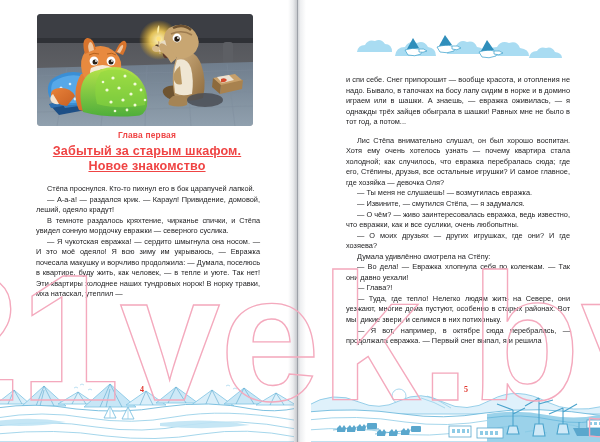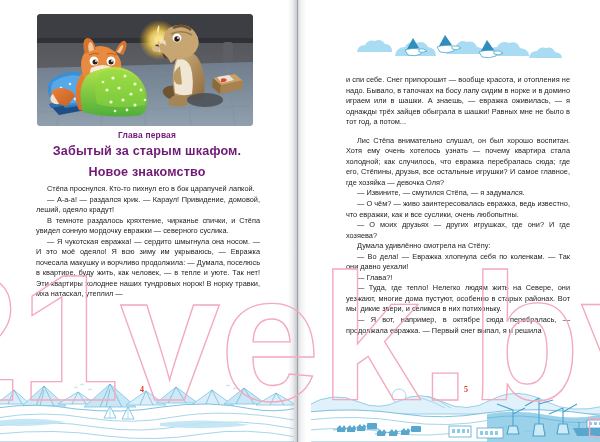--- a/index.html
+++ b/index.html
@@ -35,25 +35,25 @@
   
   .illo-wrap{position:absolute;left:37px;top:14px;width:216px;height:112px;}
   .illo{
     position:absolute;inset:0;border-radius:3px;overflow:hidden;
     -webkit-mask-image:radial-gradient(ellipse 108% 112% at 50% 50%,#000 64%,rgba(0,0,0,.55) 83%,transparent 99%);
             mask-image:radial-gradient(ellipse 108% 112% at 50% 50%,#000 64%,rgba(0,0,0,.55) 83%,transparent 99%);
   }
   .illo svg{display:block;width:100%;height:100%;}
 
   
-  .chapter{position:absolute;left:0;right:0;top:130px;text-align:center;color:#701a75;}
+  .chapter{position:absolute;left:0;right:0;top:130px;text-align:center;color:#ef4444;}
   .chapter .eyebrow{font-size:8.4px;font-weight:bold;letter-spacing:.2px;}
-  .chapter .t1,.chapter .t2{font-size:12.6px;font-weight:bold;letter-spacing:.15px;}
+  .chapter .t1,.chapter .t2{font-size:12.6px;font-weight:bold;letter-spacing:.15px;text-decoration:underline;}
   .chapter .t1{margin-top:4px;}
-  .chapter .t2{margin-top:7px;}
+  .chapter .t2{margin-top:1px;}
 
   
   .col{
     position:absolute;width:224px;
     font-size:7.35px;line-height:10.55px;color:#1c1c1e;
     text-align:justify;
   }
   .col p{margin:0;text-indent:11px;}
   .col p.noind{text-indent:0;}
   .col p + p{margin-top:0;}
@@ -361,20 +361,21 @@
           <path d="M130 21 L136 10 L143 20 Z" fill="#2f8ebb" stroke="none"></path>
           <path d="M143 21 q6 -1 9 2 q-4 3 -9 1 Z"></path>
         </g>
       </svg>
     </div>
 
     <div class="col">
       <p class="noind">и спи себе. Снег припорошит — вообще красота, и отопления не надо. Бывало, в тапочках на босу лапу сидим в норке и в домино играем или в шашки. А знаешь, — евражка оживилась, — я однажды трёх зайцев обыграла в шашки! Равных мне не было в тот год, а потом...</p>
       <div class="gap"></div>
       <p>Лис Стёпа внимательно слушал, он был хорошо воспитан. Хотя ему очень хотелось узнать — почему квартира стала холодной; как случилось, что евражка перебралась сюда; где его, Стёпины, друзья, все остальные игрушки? И самое главное, где хозяйка — девочка Оля?</p>
+      <p>— Ты меня не слушаешь! — возмутилась евражка.</p>
       <p>— Извините, — смутился Стёпа, — я задумался.</p>
       <p>— О чём? — живо заинтересовалась евражка, ведь известно, что евражки, как и все суслики, очень любопытны.</p>
       <p>— О моих друзьях — других игрушках, где они? И где хозяева?</p>
       <p>Думала удивлённо смотрела на Стёпу:</p>
       <p>— Во дела! — Евражка хлопнула себя по коленкам. — Так они давно уехали!</p>
       <p>— Глава?!</p>
       <p>— Туда, где тепло! Нелегко людям жить на Севере, они уезжают, многие дома пустуют, особенно в старых районах. Вот мы, дикие звери, и селимся в них потихоньку.</p>
       <p>— Я вот, например, в октябре сюда перебралась, — продолжала евражка. — Первый снег выпал, я и решила</p>
     </div>
 

